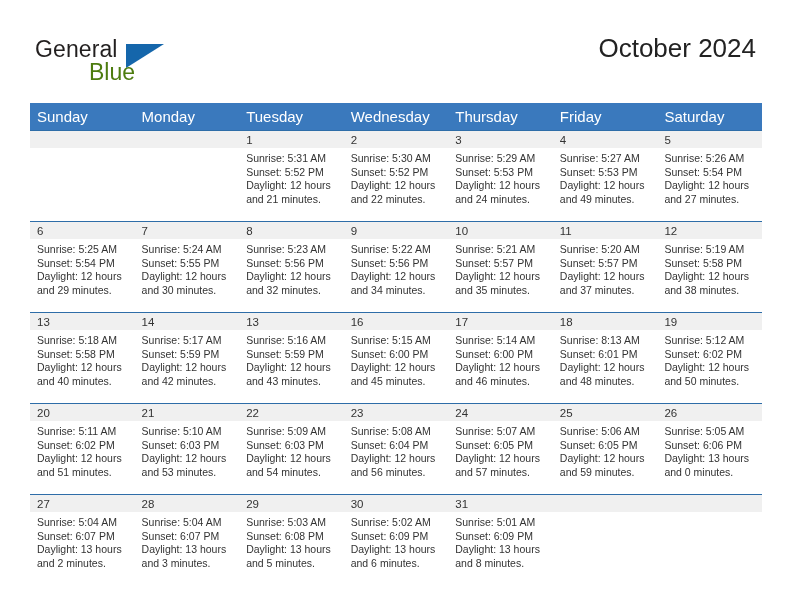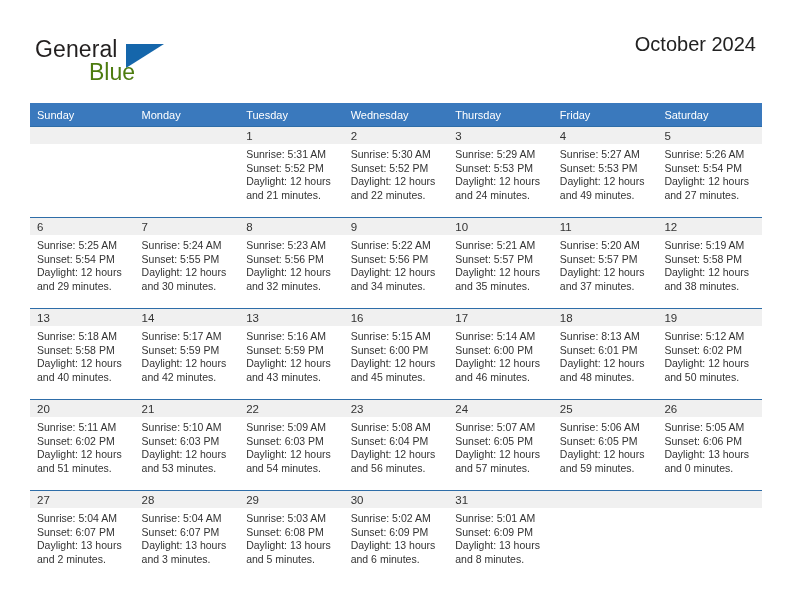--- a/index.html
+++ b/index.html
@@ -58,21 +58,21 @@
     left: 54px;
     top: 23px;
     font-size: 23px;
     color: #4d7c0f;
     font-family: "Liberation Sans", sans-serif;
   }
   .title {
     position: absolute;
     right: 36px;
     top: 33px;
-    font-size: 20px;
+    font-size: 26px;
     color: #222222;
     white-space: nowrap;
   }
   .subtitle {
     position: absolute;
     right: 36px;
     top: 78px;
     font-size: 14.5px;
     color: #222222;
     text-align: right;
@@ -84,21 +84,21 @@
     position: absolute;
     left: 30px;
     top: 103px;
     width: 732px;
     border-collapse: collapse;
     table-layout: fixed;
   }
   .calendar th {
     background: #3a79bd;
     color: #ffffff;
-    font-size: 11px;
+    font-size: 15px;
     font-weight: normal;
     text-align: left;
     padding: 5px 0 5px 7px;
     height: 13px;
     border: none;
   }
   .calendar td {
     vertical-align: top;
     padding: 0;
     border: none;

